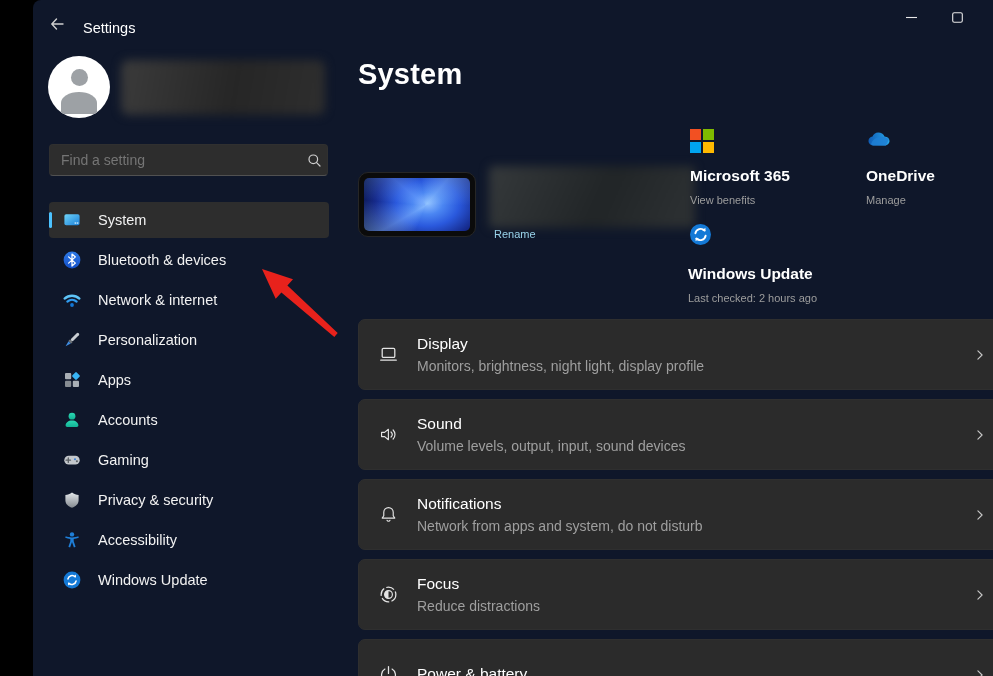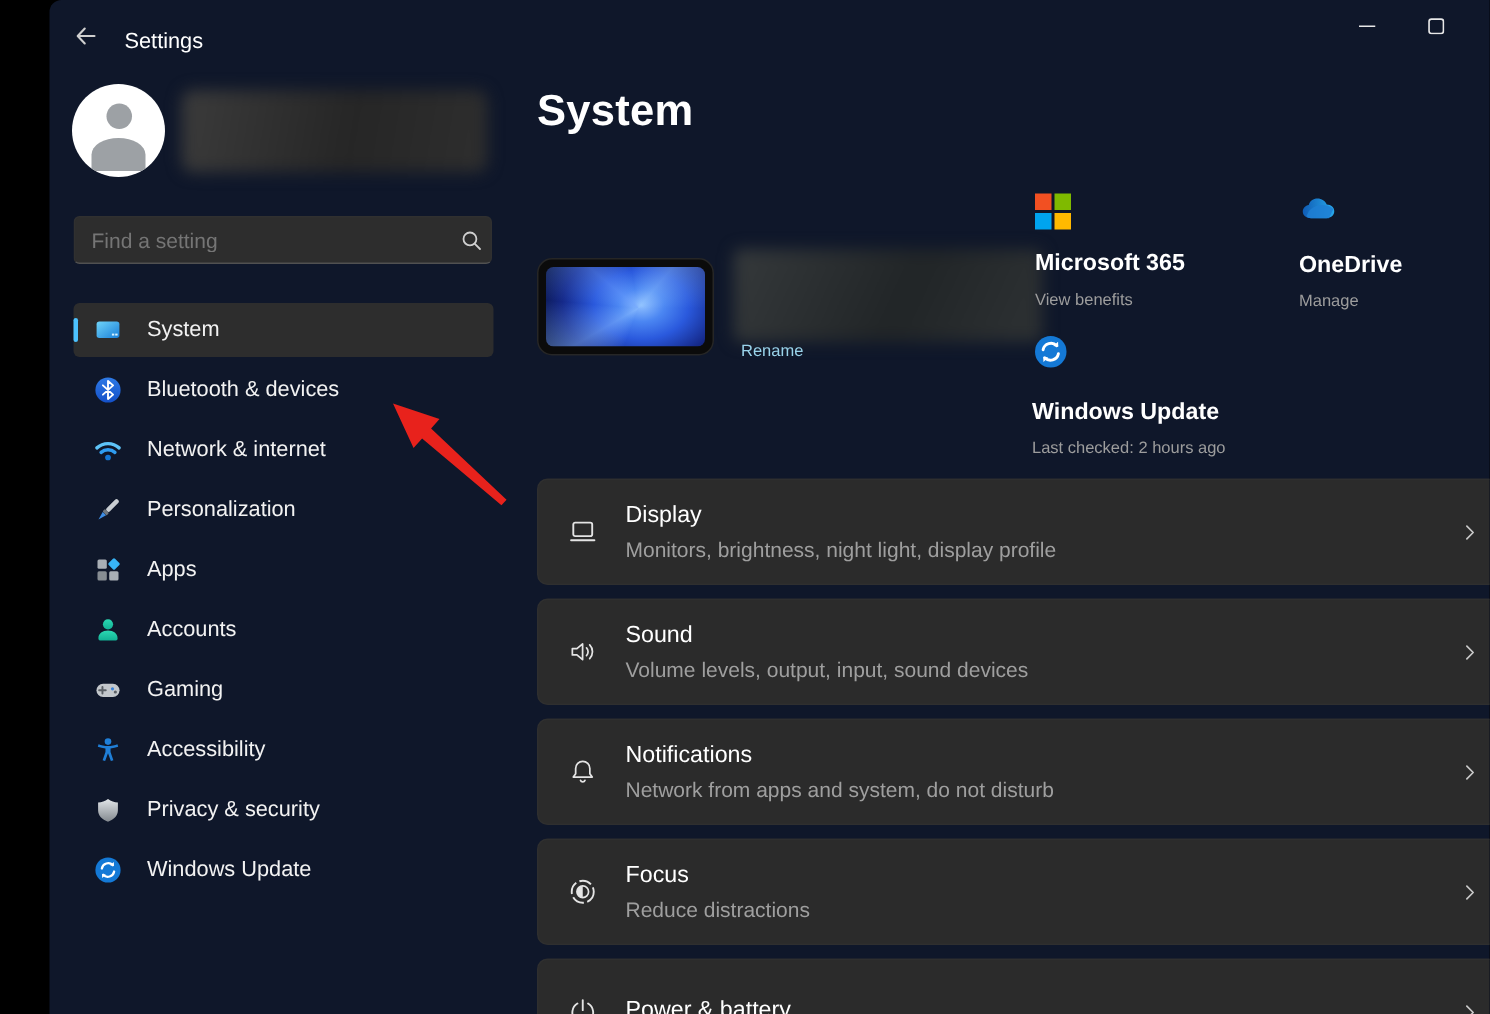--- a/index.html
+++ b/index.html
@@ -213,40 +213,40 @@
         <circle cx="13" cy="9.2" r="1.05" fill="#3b82d8"></circle>
         <circle cx="14.9" cy="11.3" r="1.05" fill="#5b6065"></circle>
           </svg>
       </span>
       <span class="nav-label">Gaming</span>
     </div>
 
     <div class="nav-item">
       <span class="nav-ico">
         <svg viewBox="0 0 20 20" width="20" height="20">
-        <circle cx="10" cy="4.4" r="2.2" fill="#1f7fd8"></circle>
-        <path d="M10 7.4 c-2.3 0-4.6-.5-6.3-1.2 l-.5 1.6 c1.6.6 3.4 1 5.1 1.2 v2.3 l-1.9 5.5 1.7.6 1.9-5.3 1.9 5.3 1.7-.6 -1.9-5.5 V9 c1.7-.2 3.5-.6 5.1-1.2 l-.5-1.6 c-1.7.7-4 1.2-6.3 1.2 z" fill="#1f7fd8"></path>
-          </svg>
-      </span>
-      <span class="nav-label">Accessibility</span>
-    </div>
-
-    <div class="nav-item">
-      <span class="nav-ico">
-        <svg viewBox="0 0 20 20" width="20" height="20">
             <defs>
               <linearGradient id="gsh" x1="0" y1="0" x2="0" y2="1">
                 <stop offset="0" stop-color="#e2e6e9"></stop>
                 <stop offset="1" stop-color="#83898f"></stop>
               </linearGradient>
             </defs>
         <path d="M10 2.6 c2 1.5 4.3 2.3 6.6 2.4 v5.2 c0 3.7-2.6 6.1-6.6 7.6 c-4-1.5-6.6-3.9-6.6-7.6 V5 c2.3-.1 4.6-.9 6.6-2.4 z" fill="url(#gsh)"></path>
           </svg>
       </span>
       <span class="nav-label">Privacy &amp; security</span>
+    </div>
+
+    <div class="nav-item">
+      <span class="nav-ico">
+        <svg viewBox="0 0 20 20" width="20" height="20">
+        <circle cx="10" cy="4.4" r="2.2" fill="#1f7fd8"></circle>
+        <path d="M10 7.4 c-2.3 0-4.6-.5-6.3-1.2 l-.5 1.6 c1.6.6 3.4 1 5.1 1.2 v2.3 l-1.9 5.5 1.7.6 1.9-5.3 1.9 5.3 1.7-.6 -1.9-5.5 V9 c1.7-.2 3.5-.6 5.1-1.2 l-.5-1.6 c-1.7.7-4 1.2-6.3 1.2 z" fill="#1f7fd8"></path>
+          </svg>
+      </span>
+      <span class="nav-label">Accessibility</span>
     </div>
 
     <div class="nav-item">
       <span class="nav-ico">
         <svg viewBox="0 0 20 20" width="20" height="20">
         <circle cx="10" cy="10" r="8.4" fill="#1479d6"></circle>
         <path d="M5.9 9 a4.3 4.3 0 0 1 7.3-2.2" stroke="#fff" stroke-width="1.5" fill="none" stroke-linecap="round"></path>
         <path d="M13.9 4.6 l0.1 2.7 -2.7-.4 z" fill="#fff"></path>
         <path d="M14.1 11 a4.3 4.3 0 0 1 -7.3 2.2" stroke="#fff" stroke-width="1.5" fill="none" stroke-linecap="round"></path>
         <path d="M6.1 15.4 l-0.1-2.7 2.7.4 z" fill="#fff"></path>

